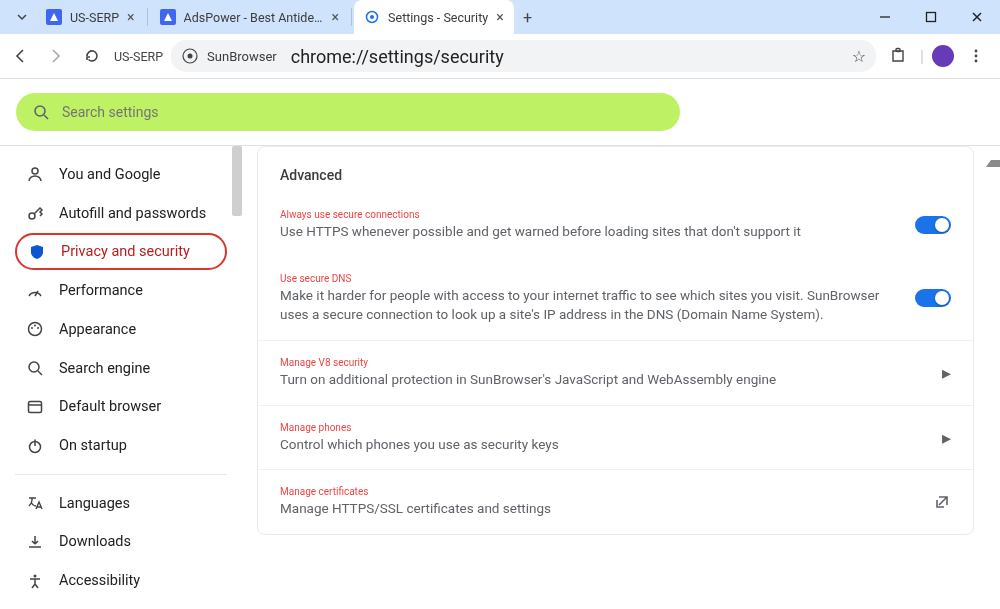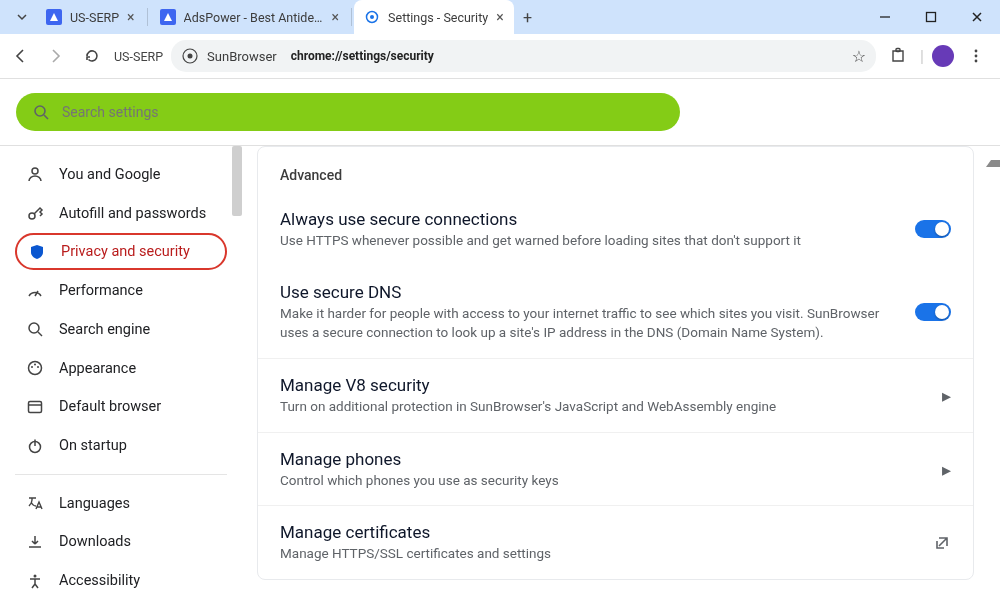--- a/index.html
+++ b/index.html
@@ -18,32 +18,32 @@
   .winctl { margin-left: auto; display: flex; }
   .winbtn { width: 46px; display: flex; align-items: center; justify-content: center; color: #222; }
 
   
   .toolbar { height: 44px; background: #fff; display: flex; align-items: center; padding: 0 10px 0 6px; gap: 8px; }
   .tbtn { width: 28px; height: 28px; display: flex; align-items: center; justify-content: center; color: #555; border-radius: 50%; }
   .profile-label { font-size: 12.5px; color: #444; }
   .addr { flex: 1; height: 32px; border-radius: 15px; background: #F1F3F4; display: flex; align-items: center; padding: 0 10px; gap: 8px; }
   .addr .site-icon { width: 18px; height: 18px; display: flex; align-items: center; justify-content: center; }
   .addr .site-text { font-size: 13px; color: #3c3c3c; }
-  .addr .url { font-size: 12px; color: #222; margin-left: 6px; font-weight: bold; }
+  .addr .url { font-size: 18px; color: #222; margin-left: 6px; }
   .addr .star { margin-left: auto; color: #444; }
   .avatar { width: 22px; height: 22px; border-radius: 50%; background: #673AB7; display: flex; align-items: center; justify-content: center; color:#fff; font-size:11px; }
 
   .divider { height: 1px; background: #e0e0e0; }
 
   
   .header { display: flex; align-items: center; padding: 14px 24px 14px 16px; gap: 18px; }
   .logo { display: flex; align-items: center; gap: 14px; }
   .page-title { font-size: 22px; font-weight: 600; color: #202124; letter-spacing: .2px; }
   .searchwrap { flex: 1; display: flex; justify-content: flex-start; }
-  .search { width: 664px; height: 38px; border-radius: 19px; background: #84cc16; display: flex; align-items: center; padding: 0 16px; gap: 12px; color: #5f6368; }
+  .search { width: 664px; height: 38px; border-radius: 19px; background: #bef264; display: flex; align-items: center; padding: 0 16px; gap: 12px; color: #5f6368; }
   .search input { border: none; background: transparent; outline: none; font-size: 14px; color: #5f6368; flex: 1; }
 
   
   .main { display: flex; height: calc(609px - 34px - 44px - 1px - 66px); border-top: 1px solid #e0e0e0; position: relative; padding-left: 7px; }
   .sidebar { width: 230px; padding: 10px 10px 10px 8px; display: flex; flex-direction: column; gap: 2px; position: relative; }
   .sidebar hr { border: none; border-top: 1px solid #e5e5e5; margin: 8px 0; }
   .side-scroll { position:absolute; right:-5px; top:0; width:10px; height:70px; background:#cfcfcf; border-radius:2px; }
   .sitem { display: flex; align-items: center; gap: 14px; height: 38px; padding: 0 10px; border-radius: 19px; font-size: 14.5px; color: #202124; cursor: pointer; }
   .sitem .sicon { width: 20px; height: 20px; display: flex; align-items: center; justify-content: center; color: #444; }
   .sitem.active { color: #b91c1c; background: #fff; border: 2px solid #d9372c; border-radius: 22px; }
@@ -51,21 +51,21 @@
 
   
   .content-wrap { flex: 1; position: relative; }
   .content-scroll { position: absolute; right:2px; top:2px; width:12px; height:100%; }
   .content-scroll::before { content:""; display:block; width:10px; height:10px; border-left:5px solid transparent; border-right:5px solid transparent; border-bottom:7px solid #8a8a8a; margin:2px auto 0; }
   .card { margin: 0 26px 0 20px; border: 1px solid #e8eaed; border-radius: 8px; background: #fff; overflow: hidden; }
   .card .sect-title { padding: 20px 22px 10px; font-size: 14px; color: #3c3c3c; font-weight: 500; }
   .row { padding: 16px 22px; display: flex; align-items: center; gap: 16px; border-top: 1px solid #f0f0f0; }
   .row:first-of-type { border-top:none; }
   .row .txt { flex: 1; }
-  .row .title { font-size: 17px; color: #0f172a; margin-bottom: 2px; }
+  .row .title { font-size: 10px; color: #ef4444; margin-bottom: 2px; }
   .row .sub { font-size: 13.5px; color: #5f6368; line-height: 1.4; }
   .toggle { width: 36px; height: 18px; border-radius: 9px; background: #1a73e8; position: relative; flex-shrink: 0; }
   .toggle::after { content:""; position:absolute; right:2px; top:2px; width:14px; height:14px; background:#fff; border-radius:50%; box-shadow:0 1px 2px rgba(0,0,0,.3); }
   .selectbox { width: 204px; height: 36px; border: 1px solid #dadce0; border-radius: 6px; display: flex; align-items: center; justify-content: space-between; padding: 0 12px; font-size: 13.5px; color: #3c4043; }
   .arrow-right { font-size: 18px; color: #5f6368; }
   .ext-icon { font-size: 18px; color: #5f6368; }
 
   svg { display: block; }
 </style>
 </head>
@@ -239,42 +239,42 @@
             <path d="M3 14a7 7 0 0 1 12 0" fill="none" stroke="#444" stroke-width="1.5"></path>
             <line x1="9" y1="14" x2="12" y2="9" stroke="#444" stroke-width="1.5"></line>
           </svg>
         </span>
       <span>Performance</span>
     </div>
 
     <div class="sitem">
       <span class="sicon">
           <svg width="18" height="18" viewBox="0 0 18 18">
-            <circle cx="8" cy="8" r="5" fill="none" stroke="#444" stroke-width="1.5"></circle>
-            <line x1="12" y1="12" x2="16" y2="16" stroke="#444" stroke-width="1.5"></line>
-          </svg>
-        </span>
-      <span>Search engine</span>
-    </div>
-
-    <div class="sitem">
-      <span class="sicon">
-          <svg width="18" height="18" viewBox="0 0 18 18">
             <circle cx="9" cy="9" r="6.5" fill="none" stroke="#444" stroke-width="1.5"></circle>
             <circle cx="6" cy="8" r="1" fill="#444"></circle>
             <circle cx="9" cy="5.5" r="1" fill="#444"></circle>
             <circle cx="12" cy="8" r="1" fill="#444"></circle>
           </svg>
         </span>
       <span>Appearance</span>
     </div>
 
     <div class="sitem">
       <span class="sicon">
           <svg width="18" height="18" viewBox="0 0 18 18">
+            <circle cx="8" cy="8" r="5" fill="none" stroke="#444" stroke-width="1.5"></circle>
+            <line x1="12" y1="12" x2="16" y2="16" stroke="#444" stroke-width="1.5"></line>
+          </svg>
+        </span>
+      <span>Search engine</span>
+    </div>
+
+    <div class="sitem">
+      <span class="sicon">
+          <svg width="18" height="18" viewBox="0 0 18 18">
             <rect x="2.5" y="3.5" width="13" height="11" rx="1.5" fill="none" stroke="#444" stroke-width="1.5"></rect>
             <line x1="2.5" y1="7" x2="15.5" y2="7" stroke="#444" stroke-width="1.5"></line>
           </svg>
         </span>
       <span>Default browser</span>
     </div>
 
     <div class="sitem">
       <span class="sicon">
           <svg width="18" height="18" viewBox="0 0 18 18">

